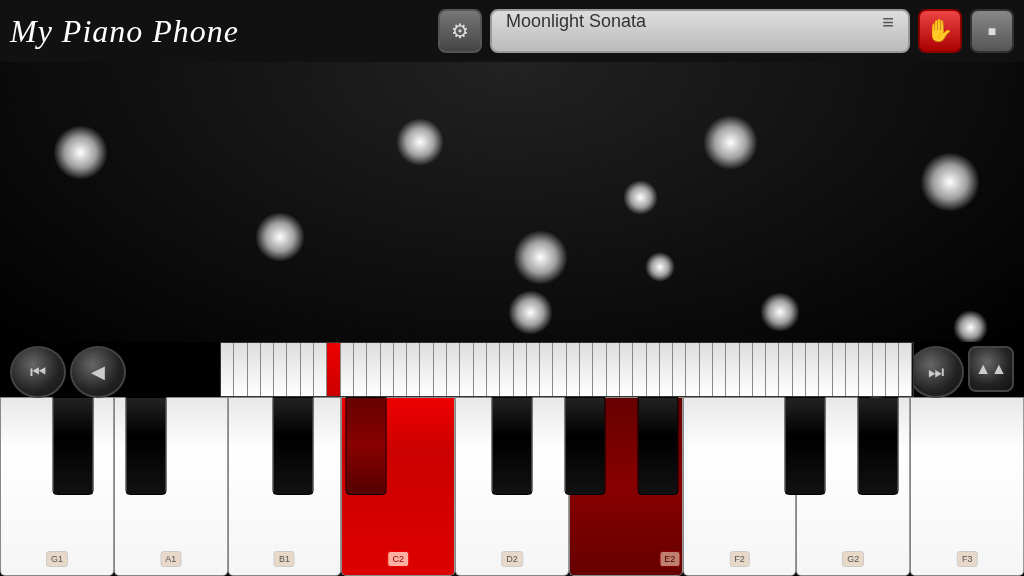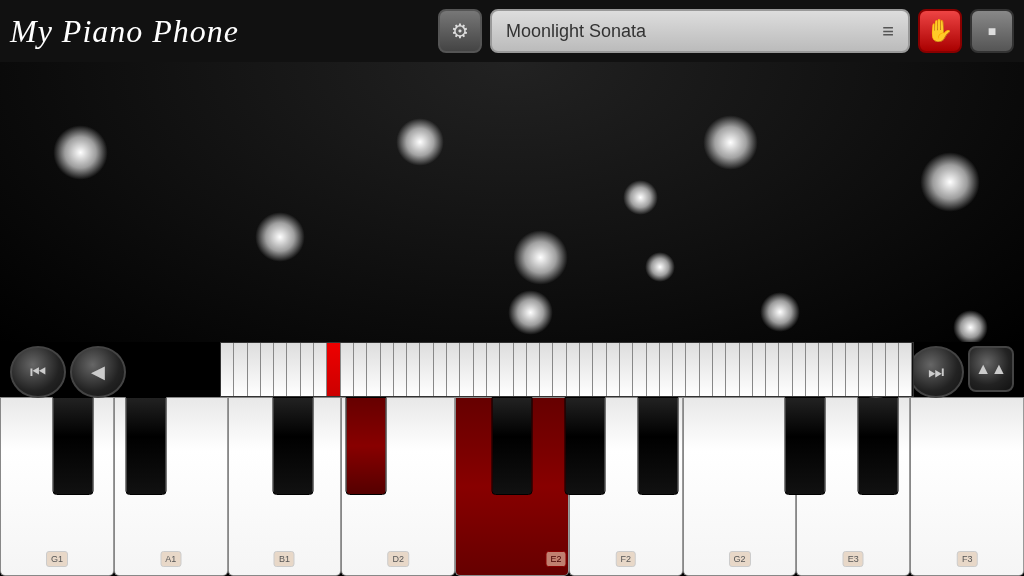--- a/index.html
+++ b/index.html
@@ -53,21 +53,21 @@
       color: #ddd;
     }
     #song-title-bar {
       flex: 1;
       max-width: 420px;
       height: 44px;
       background: linear-gradient(180deg, #ddd 0%, #bbb 100%);
       border-radius: 8px;
       border: 2px solid #999;
       display: flex;
-      align-items: center;
+      align-items: flex-start;
       justify-content: space-between;
       padding: 0 14px;
     }
     #song-name {
       font-size: 18px;
       color: #333;
       font-weight: 400;
     }
     .hamburger-icon {
       font-size: 20px;
@@ -303,34 +303,34 @@
     <div id="white-keys">
     <div class="white-key">
           <div class="key-label">G1</div>
         </div>
         <div class="white-key">
           <div class="key-label">A1</div>
         </div>
         <div class="white-key">
           <div class="key-label">B1</div>
         </div>
+        <div class="white-key active">
+          <div class="key-label">C2</div>
+        </div>
         <div class="white-key">
           <div class="key-label">D2</div>
         </div>
         <div class="white-key active-dark">
           <div class="key-label">E2</div>
         </div>
         <div class="white-key">
           <div class="key-label">F2</div>
         </div>
         <div class="white-key">
           <div class="key-label">G2</div>
-        </div>
-        <div class="white-key">
-          <div class="key-label">E3</div>
         </div>
         <div class="white-key">
           <div class="key-label">F3</div>
         </div>
       </div>
     <div id="black-keys">
     <div class="black-key" style="left: 7.14286%;"></div>
         <div class="black-key" style="left: 14.2857%;"></div>
         <div class="black-key" style="left: 28.5714%;"></div>
         <div class="black-key active-dark" style="left: 35.7143%;"></div>

